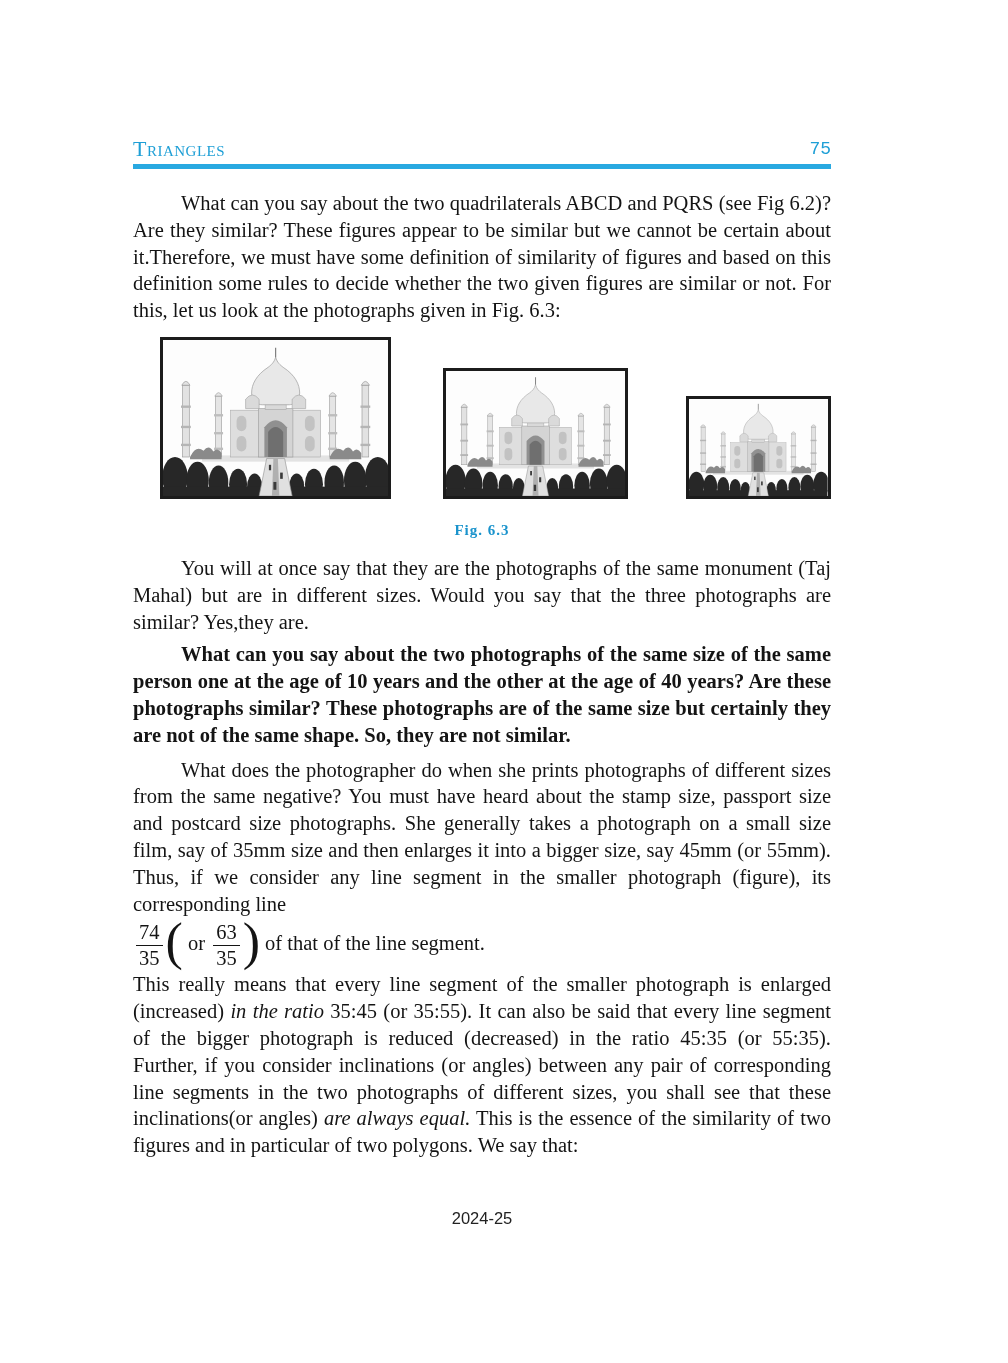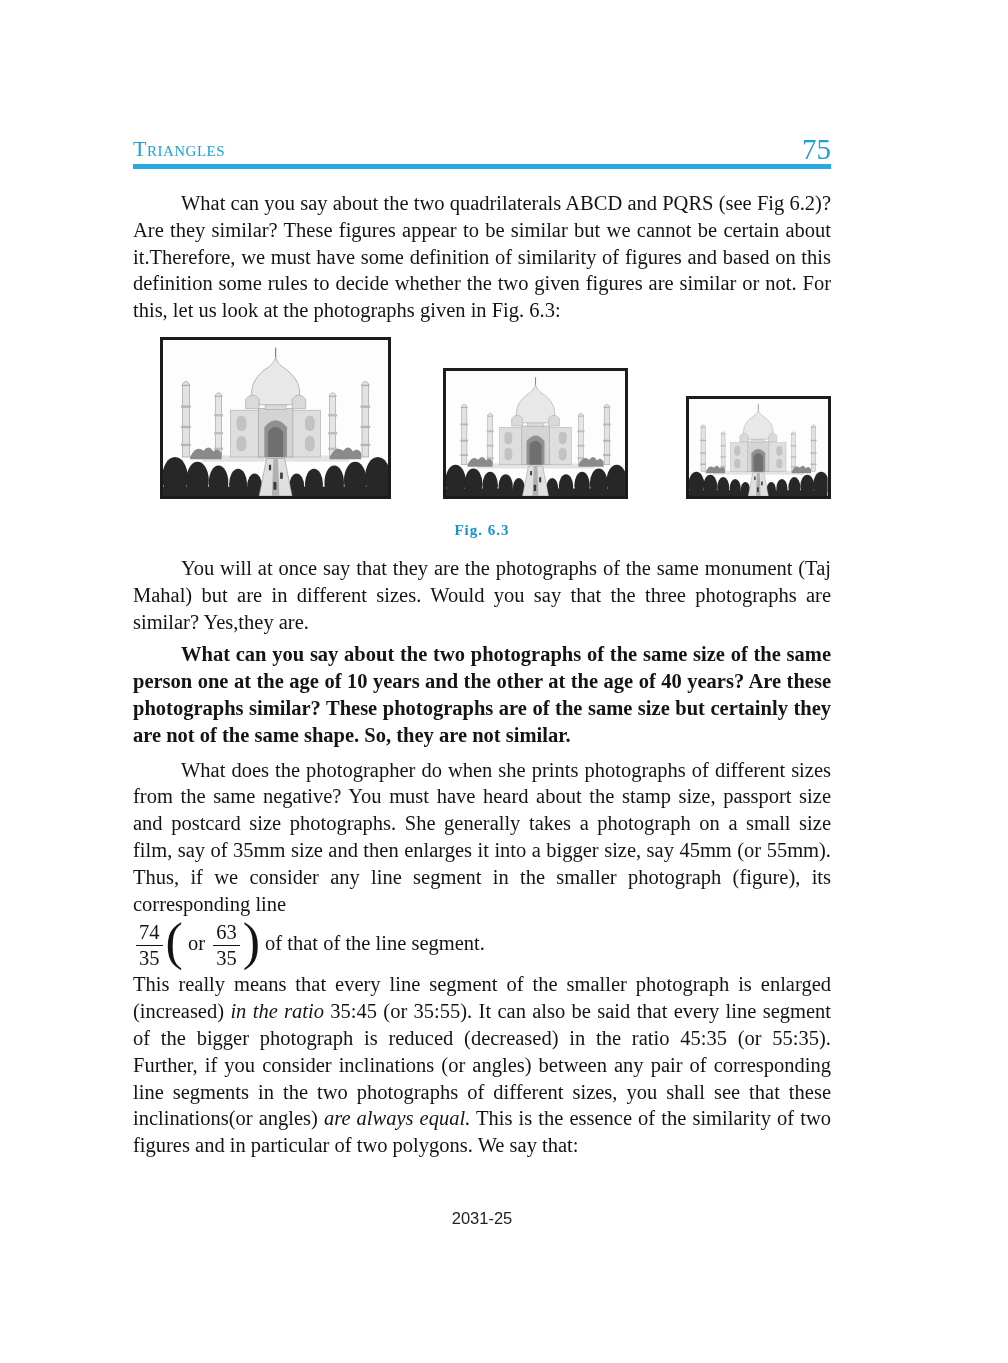--- a/index.html
+++ b/index.html
@@ -12,21 +12,21 @@
   html,body{background:#fff;}
   body{width:1008px;height:1363px;position:relative;overflow:hidden;
        font-family:"Liberation Serif","DejaVu Serif",serif;color:var(--ink);}
   .page{width:964px;height:1363px;padding:138px 133px 0 133px;}
 
   
   .pagehead{display:flex;justify-content:space-between;align-items:flex-end;
             border-bottom:5px solid var(--rule);padding-bottom:4px;}
   .chapter-title{font-variant:small-caps;font-size:22px;letter-spacing:.5px;
                  color:var(--accent);line-height:22px;}
-  .page-number{font-size:29px;color:var(--accent);line-height:22px;}
+  .page-number{font-size:18px;color:var(--accent);line-height:22px;font-family:Liberation Mono, monospace;}
 
   
   p.body{font-size:20.5px;line-height:26.8px;text-align:justify;}
   .indent{text-indent:48px;}
   .r-n{font-style:normal;}
   .r-i{font-style:italic;}
   .r-bi{font-style:italic;font-weight:bold;}
   .p1{margin-top:21px;}
   .p2{margin-top:16px;}
   .p3{margin-top:6px;font-weight:bold;}
@@ -179,15 +179,15 @@
 
   <p class="body indent p3"><span class="r-n">What can you say about the two photographs of the same size of the same person one at the age of 10 years and the other at the age of 40 years? Are these photographs similar? These photographs are of the same size but certainly they are not of the same shape. So, they are not similar.</span></p>
 
   <p class="body indent p4"><span class="r-n">What does the photographer do when she prints photographs of different sizes from the same negative? You must have heard about the stamp size, passport size and postcard size photographs. She generally takes a photograph on a small size film, say of 35mm size and then enlarges it into a bigger size, say 45mm (or 55mm). Thus, if we consider any line segment in the smaller photograph (figure), its corresponding line</span></p>
 
   <p class="frac-line"> <span class="frac"><span class="num">74</span><span class="den">35</span></span><span class="bigparen">(</span> <span>or</span> <span class="frac"><span class="num">63</span><span class="den">35</span></span><span class="bigparen">)</span> <span>of that of the line segment.</span></p>
 
   <p class="body p5"><span class="r-n">This really means that every line segment of the smaller photograph is enlarged (increased) </span><span class="r-i">in the ratio</span><span class="r-n"> 35:45 (or 35:55).  It can also be said that every line segment of the bigger photograph is reduced (decreased) in the ratio 45:35 (or 55:35). Further, if you consider inclinations (or angles) between any pair of corresponding line segments in the two photographs of different sizes, you shall see that these inclinations(or angles) </span><span class="r-i">are always equal.</span><span class="r-n"> This is the essence of the similarity of two figures and in particular of two polygons. We say that:</span></p>
 
 
-  <div class="footer">2031-25</div>
+  <div class="footer">2024-25</div>
 
 </div>
 
 </body></html>

